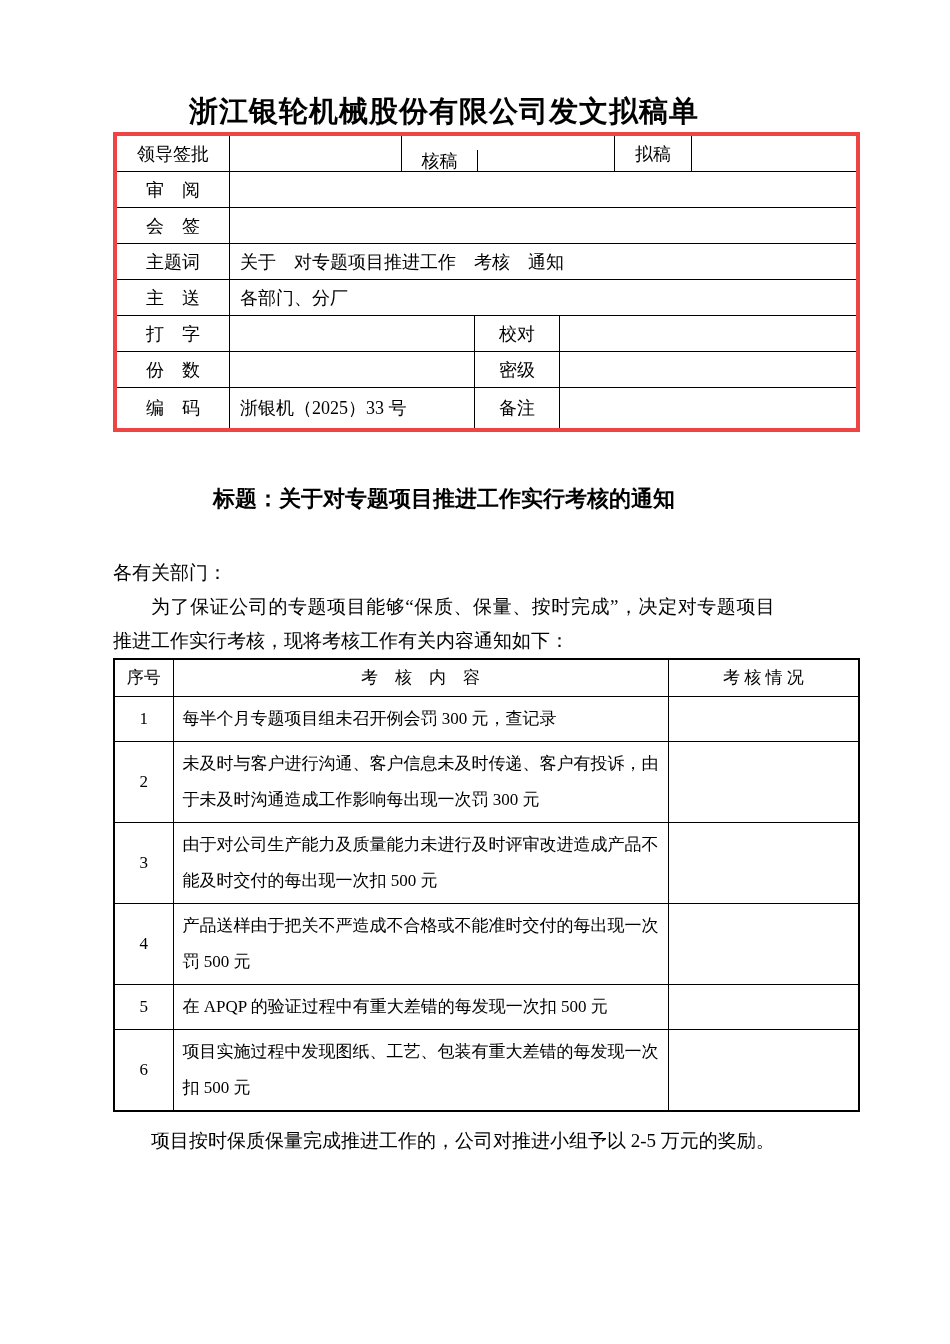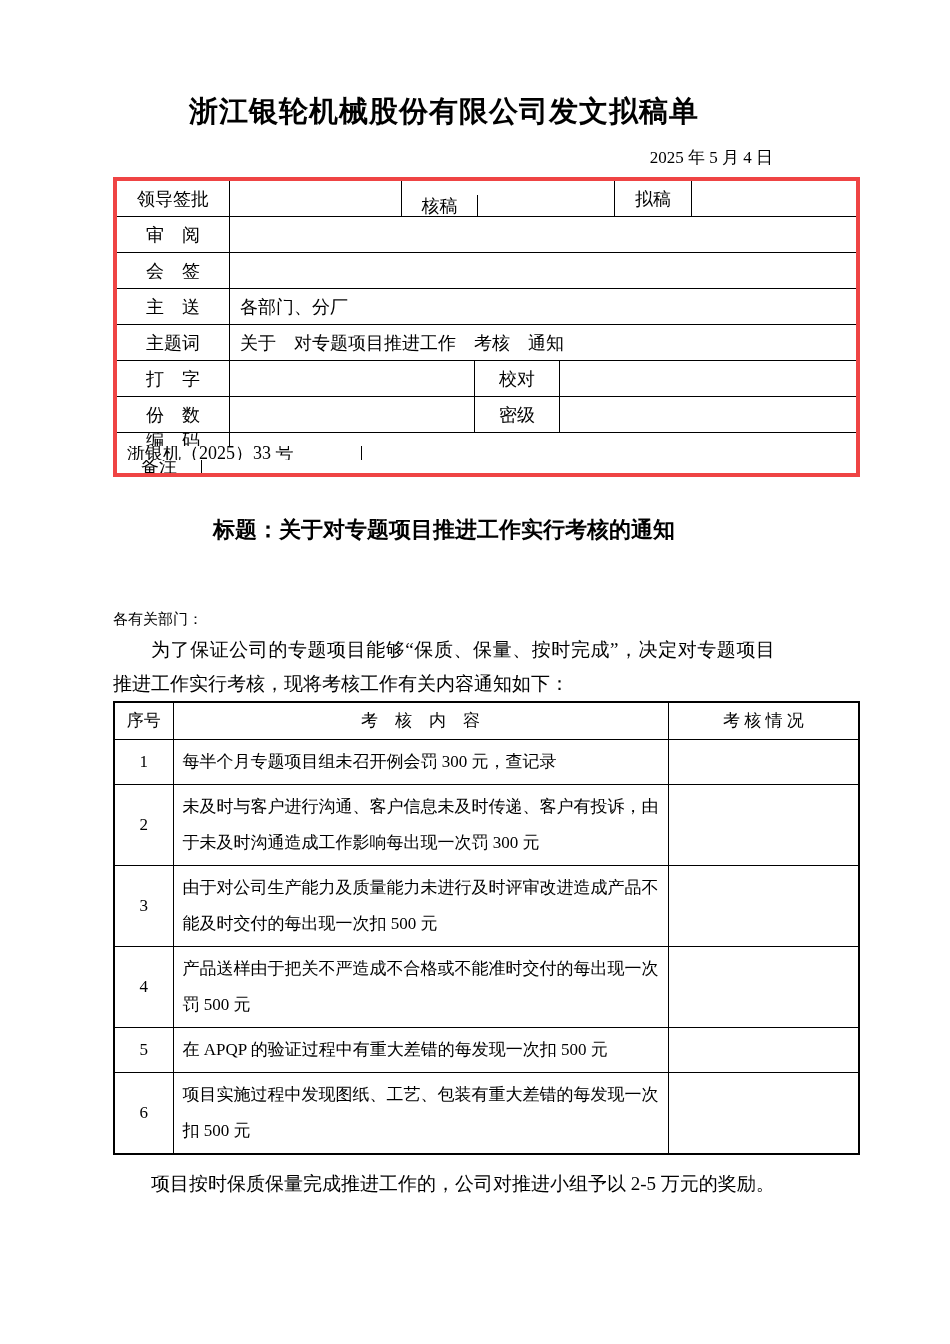--- a/index.html
+++ b/index.html
@@ -14,61 +14,60 @@
   .doc-title {
     text-align:center; font-size:29px; font-weight:bold;
     font-family:"Liberation Sans","DejaVu Sans",sans-serif;
     letter-spacing:1px;
   }
   .doc-date { text-align:right; font-size:17px; margin:14px 2px 8px 0; }
 
   
   .form-table { width:747px; border:4px solid #ef4444; }
   .frow { display:flex; border-bottom:1px solid #000; height:36px; }
-  .frow:last-child { border-bottom:none; height:40px;flex-direction:column; }
+  .frow:last-child { border-bottom:none; height:40px; }
   .fcell {
     border-right:1px solid #000; display:flex; align-items:center;
     font-size:18px; overflow:hidden; white-space:nowrap;
   }
   .fcell:last-child { border-right:none; }
   .fcell.lbl { justify-content:center; }
   .fcell.val { padding-left:10px; }
   .w-lbl  { width:113px; }
   .wA2 { width:172px; } .wA3 { width:76px;margin-top:14px; } .wA4 { width:137px; } .wA5 { width:77px; }
   .wC2 { width:245px; } .wC3 { width:85px; }
   .wRest { flex:1; }
 
   
   .subject {
-    margin-top:38px; text-align:center; font-size:22px;
+    margin-top:52px; text-align:center; font-size:22px;
     font-family:"Liberation Sans","DejaVu Sans",sans-serif;
   }
   .subject .pfx { font-weight:900; }
   .subject .txt { font-weight:600; }
-  .salutation { margin-top:65px; font-size:15px; }
+  .salutation { margin-top:46px; font-size:19px; }
   .intro { margin-top:4px; font-size:19px; line-height:34px; text-indent:2em; text-align:justify; }
   .sec-label { margin:8px 0 5px 38px; font-size:15px; }
 
   
   .atable { width:747px; border-collapse:collapse; border:2px solid #000; table-layout:fixed; }
   .atable th, .atable td { border:1px solid #000; font-weight:normal; font-size:17px; }
   .atable th { height:37px; text-align:center; }
   .atable td.no { text-align:center; }
   .atable td.content { padding:4px 9px; line-height:36px; text-align:left; }
   .atable td.status { }
 
   .closing { margin-top:10px; font-size:19px; line-height:37px; text-indent:2em; text-align:justify; }
 </style>
 </head>
 <body>
 
 <div class="page">
 
   <h1 class="doc-title">浙江银轮机械股份有限公司发文拟稿单</h1>
-  <div class="doc-date">2025 年 5 月 4 日</div>
 
   <div class="form-table">
 
     <div class="frow">
       <div class="fcell lbl w-lbl">领导签批</div>
       <div class="fcell val wA2"></div>
       <div class="fcell lbl wA3">核稿</div>
       <div class="fcell val wA4"></div>
       <div class="fcell lbl wA5">拟稿</div>
       <div class="fcell val wRest"></div>
@@ -76,26 +75,26 @@
 
     <div class="frow">
       <div class="fcell lbl w-lbl">审　阅</div>
       <div class="fcell val wRest"></div>
     </div>
     <div class="frow">
       <div class="fcell lbl w-lbl">会　签</div>
       <div class="fcell val wRest"></div>
     </div>
     <div class="frow">
+      <div class="fcell lbl w-lbl">主题词</div>
+      <div class="fcell val wRest">关于　对专题项目推进工作　考核　通知</div>
+    </div>
+    <div class="frow">
       <div class="fcell lbl w-lbl">主　送</div>
       <div class="fcell val wRest">各部门、分厂</div>
-    </div>
-    <div class="frow">
-      <div class="fcell lbl w-lbl">主题词</div>
-      <div class="fcell val wRest">关于　对专题项目推进工作　考核　通知</div>
     </div>
 
     <div class="frow">
       <div class="fcell lbl w-lbl">打　字</div>
       <div class="fcell val wC2"></div>
       <div class="fcell lbl wC3">校对</div>
       <div class="fcell val wRest"></div>
     </div>
     <div class="frow">
       <div class="fcell lbl w-lbl">份　数</div>

